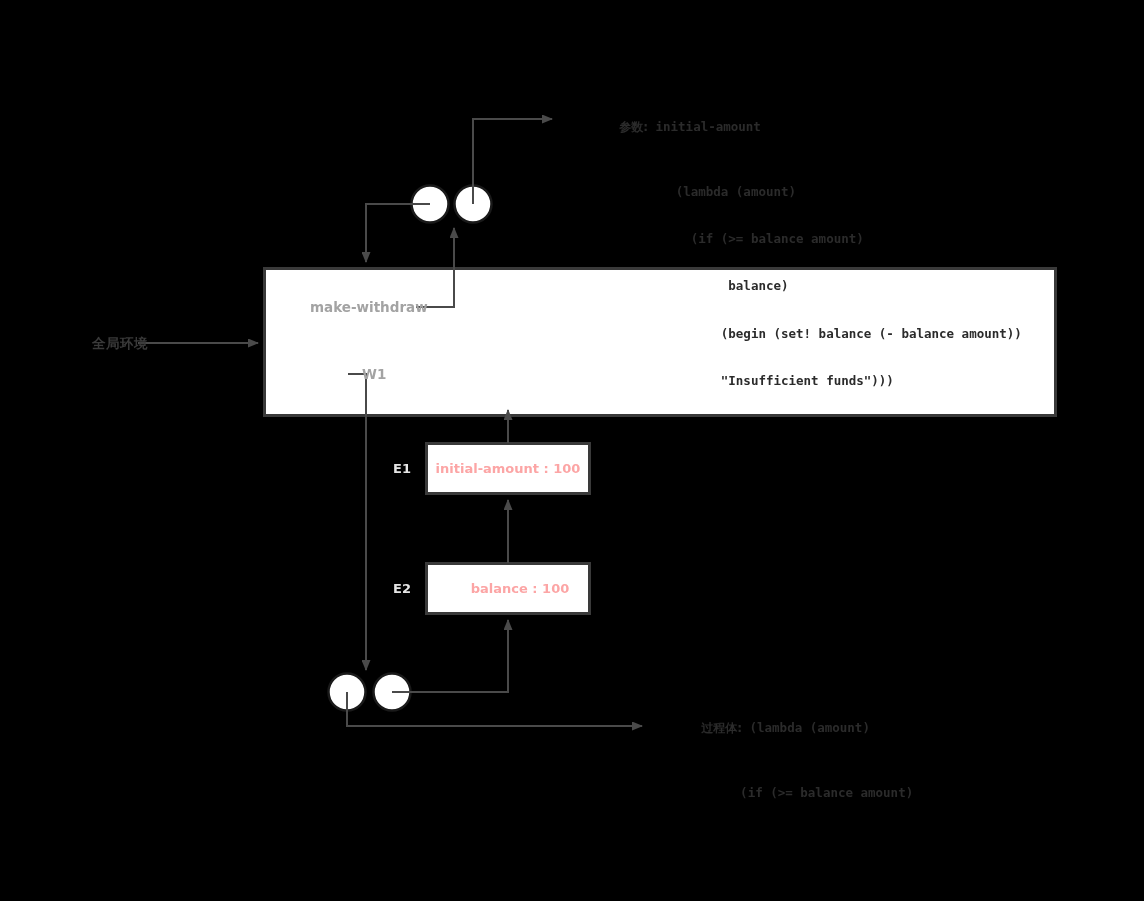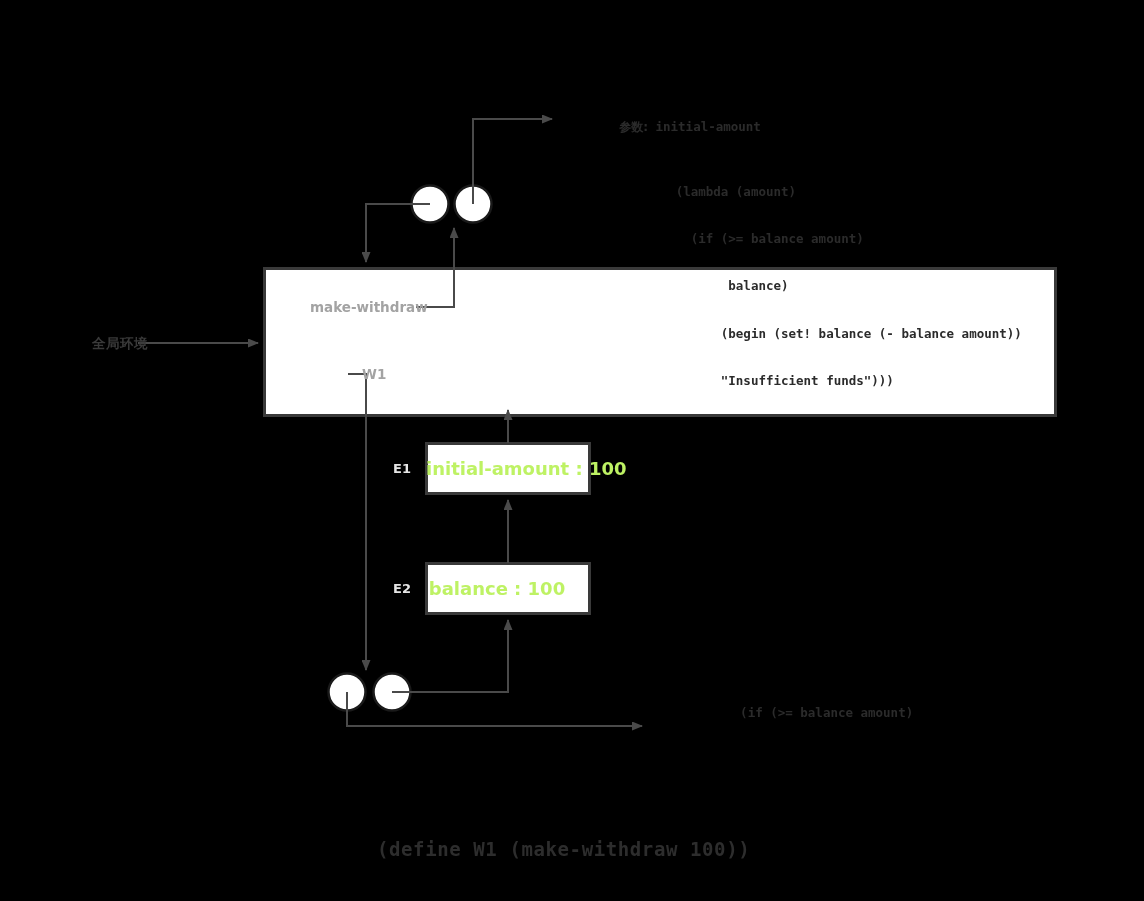--- a/index.html
+++ b/index.html
@@ -57,22 +57,22 @@
     font-size: 13.5px;
     color: #a3a3a3;
   }
   .env-name {
     font-family: "DejaVu Sans", sans-serif;
     font-size: 13px;
     color: #e5e5e5;
   }
   .binding-text {
     font-family: "DejaVu Sans", sans-serif;
-    font-size: 18px;
-    color: #bef264;
+    font-size: 13px;
+    color: #fca5a5;
   }
   .caption {
     font-family: "DejaVu Sans Mono", monospace;
     font-size: 19px;
     color: #2d2d2d;
     letter-spacing: 0.6px;
   }
 </style>
 </head>
 <body>
@@ -122,35 +122,37 @@
   <div class="txt frame-text" style="left:310px; top:299px;">make-withdraw</div>
 
   <div class="txt frame-text" style="left:318px; top:366px;margin-left:44px;">W1</div>
 
   <div class="txt env-name" style="left:393px; top:461px;">E1</div>
 
   <div class="txt binding-text" style="left:426px; top:461px; width:164px; text-align:center;">initial-amount : 100</div>
 
   <div class="txt env-name" style="left:393px; top:581px;">E2</div>
 
-  <div class="txt binding-text" style="left:415px; top:581px; width:164px; text-align:center;">balance : 100</div>
+  <div class="txt binding-text" style="left:438px; top:581px; width:164px; text-align:center;">balance : 100</div>
 
   <div class="txt code-block" style="left:574px; top:72px;">
     <div>
       <span class="cjk">参数:</span><span> </span><span>initial-amount</span>
     </div>
     <div style="padding-left:64px;">     (lambda (amount)</div>
     <div style="padding-left:64px;">       (if (&gt;= balance amount)</div>
     <div style="padding-left:64px;">            balance)</div>
     <div style="padding-left:64px;">           (begin (set! balance (- balance amount))</div>
     <div style="padding-left:64px;">           "Insufficient funds")))</div>
   </div>
 
   <div class="txt code-block" style="left:656px; top:673px;">
+    <div>
+      <span class="cjk">过程体:</span><span> </span><span>(lambda (amount)</span>
+    </div>
     <div style="padding-left:54px;">    (if (&gt;= balance amount)</div>
     
     
     
   </div>
 
-  <div class="txt caption" style="left:377px; top:841px;">(define W1 (make-withdraw 100))</div>
 
 </div>
 
 </body></html>

